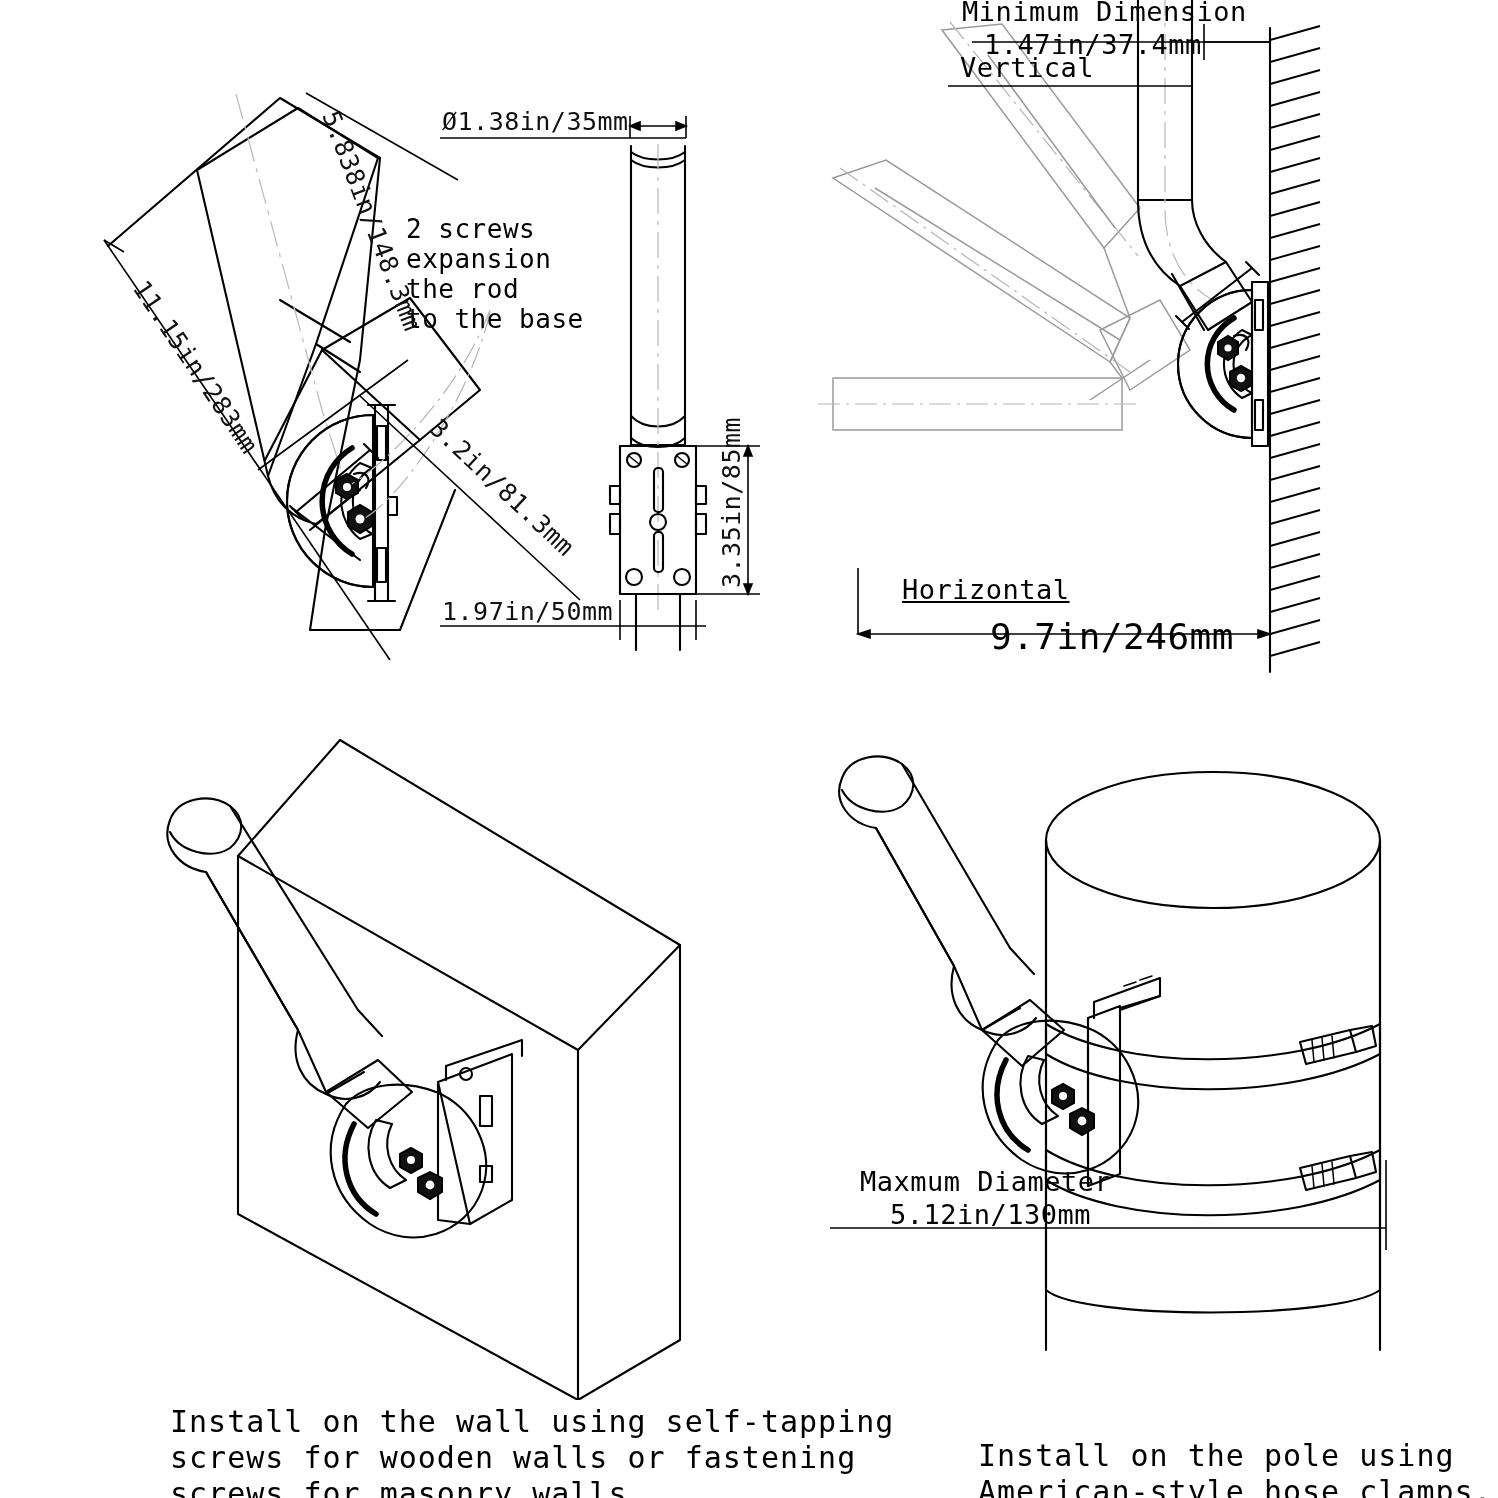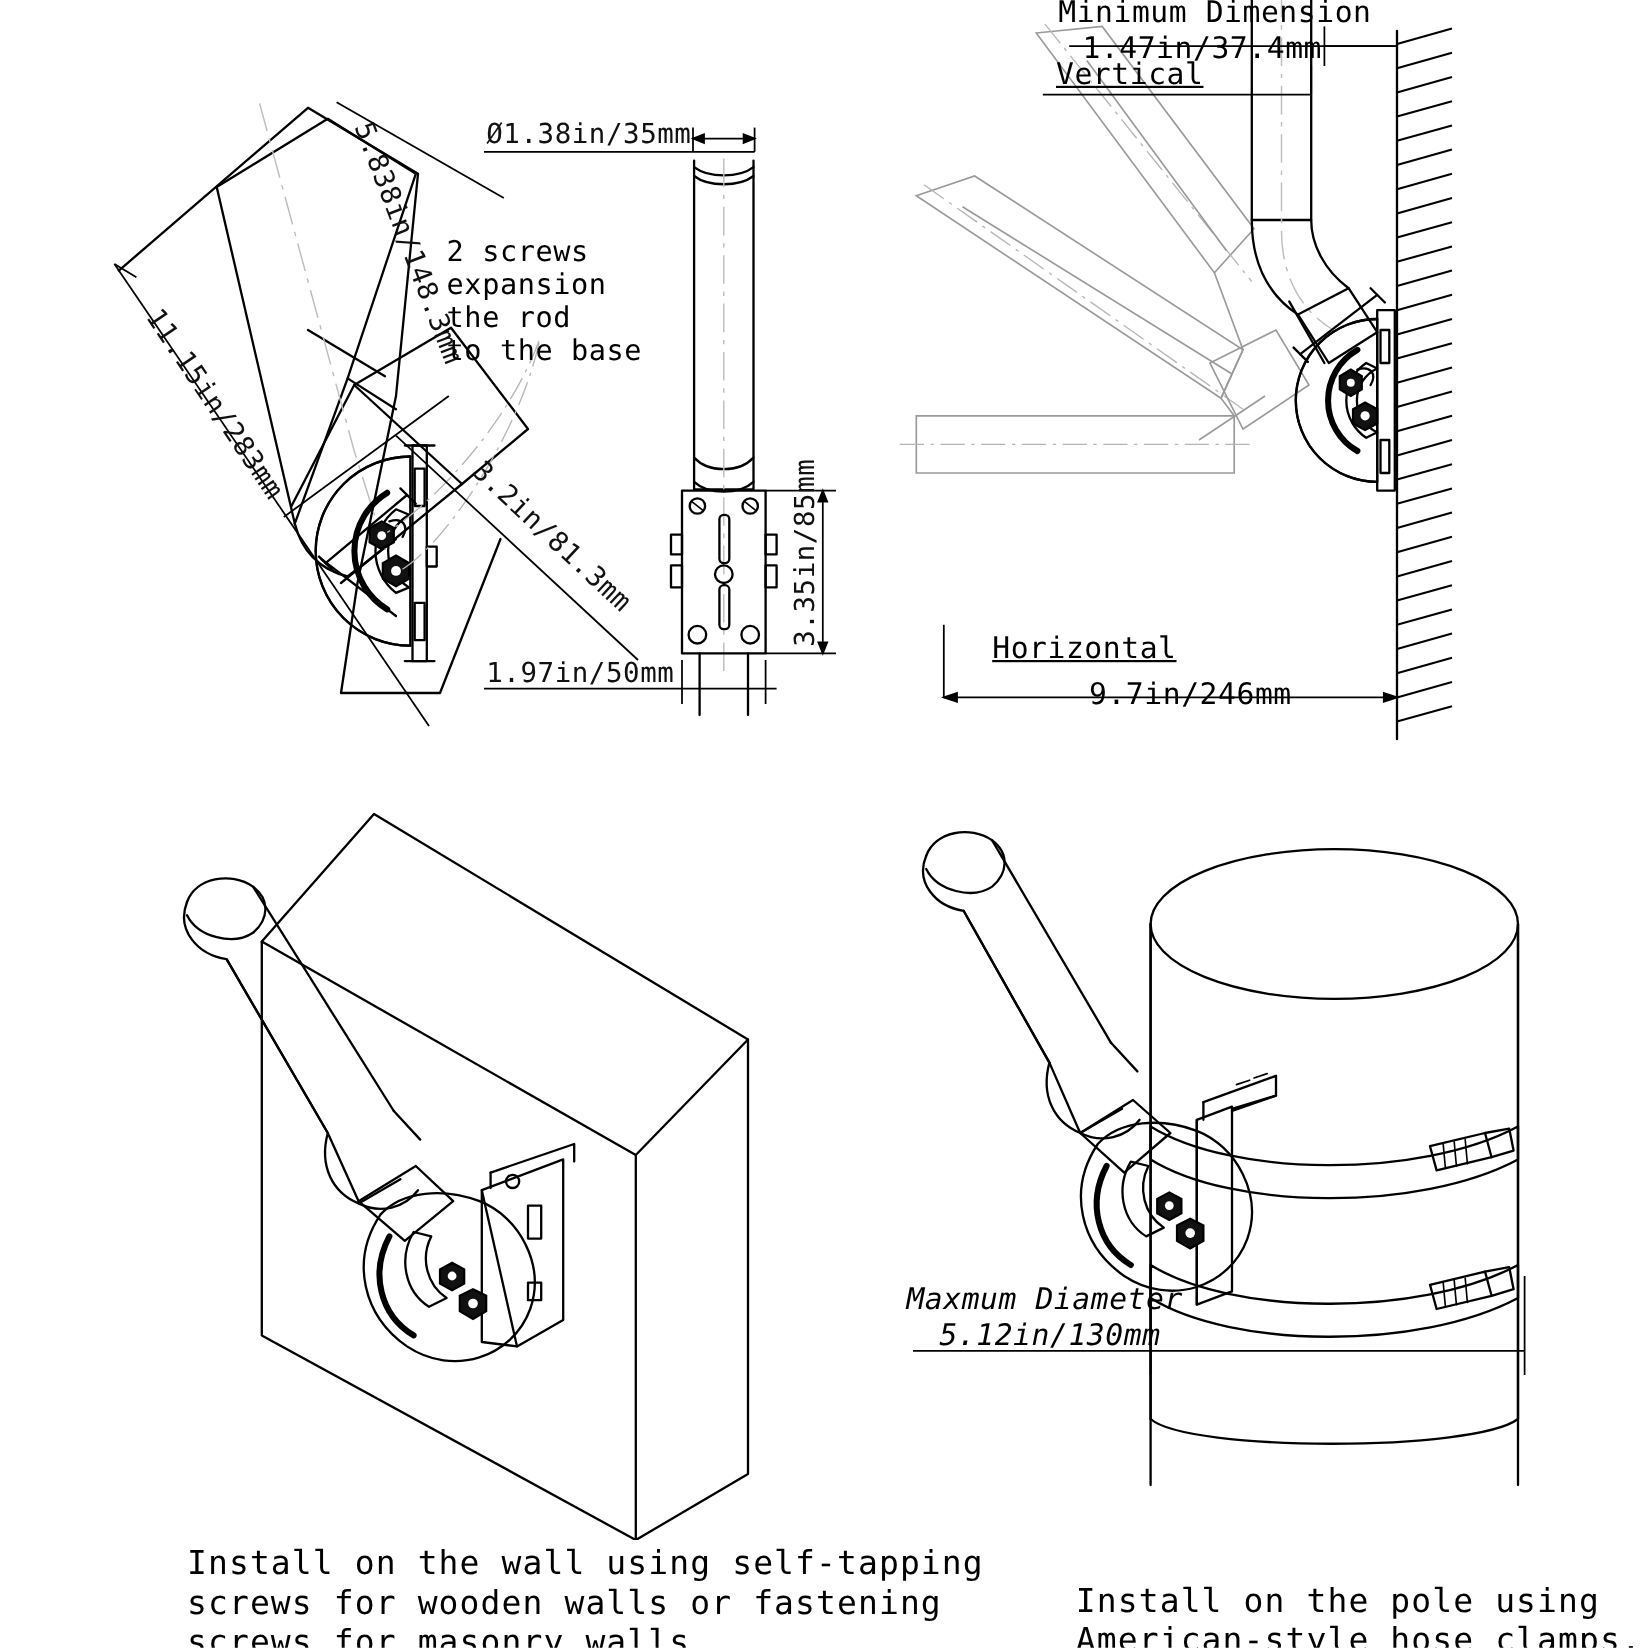--- a/index.html
+++ b/index.html
@@ -274,24 +274,24 @@
     <path d="M58 634 l12 -4 l0 8 Z" fill="#000"></path>
     <path d="M470 634 l-12 -4 l0 8 Z" fill="#000"></path>
     <path d="M470 560 L470 660"></path>
   </g>
 </svg>
 
 <div style="position:absolute;left:962px;top:-4px;">
   <div class="dim" style="font-size:27px;">Minimum Dimension</div>
   <div class="dim" style="font-size:27px;margin-left:22px;margin-top:2px;">1.47in/37.4mm</div>
 </div>
-<div class="dim" style="position:absolute;left:960px;top:52px;font-size:27px;text-decoration:underline;">Vertical</div>
+<div class="dim" style="position:absolute;left:960px;top:52px;font-size:27px;">Vertical</div>
 
 <div class="dim" style="position:absolute;left:902px;top:574px;font-size:27px;text-decoration:underline;">Horizontal</div>
-<div class="dim" style="position:absolute;left:990px;top:616px;font-size:27px;">9.7in/246mm</div>
+<div class="dim" style="position:absolute;left:990px;top:616px;font-size:36px;">9.7in/246mm</div>
 
 <svg width="620" height="700" style="position:absolute;left:150px;top:700px;">
 
   <g>
     <path class="ln" d="M88 156 L190 40 L530 245 L530 640 L428 700 L88 514 Z" fill="#fff"></path>
     <path class="ln" d="M88 156 L428 350 L428 700"></path>
     <path class="ln" d="M428 350 L530 245"></path>
   </g>
 
   <g>
@@ -383,21 +383,21 @@
     <circle cx="262" cy="391" r="4.4" fill="#fff"></circle>
   </g>
 
   <g class="ln-dim">
     <path d="M10 498 L566 498"></path>
     <path d="M226 430 L226 520"></path>
     <path d="M566 430 L566 520"></path>
   </g>
 </svg>
 
-<div style="position:absolute;left:824px;top:1166px;font-style:italic;">
+<div style="position:absolute;left:860px;top:1166px;">
   <div class="dim" style="font-size:27px;">Maxmum Diameter</div>
   <div class="dim" style="font-size:27px;margin-left:30px;margin-top:2px;">5.12in/130mm</div>
 </div>
 
 <div style="position:absolute;left:978px;top:1438px;line-height:36px;">
   <div class="cap">Install on the pole using</div>
   <div class="cap">American-style hose clamps.</div>
 </div>
 
 </div>

